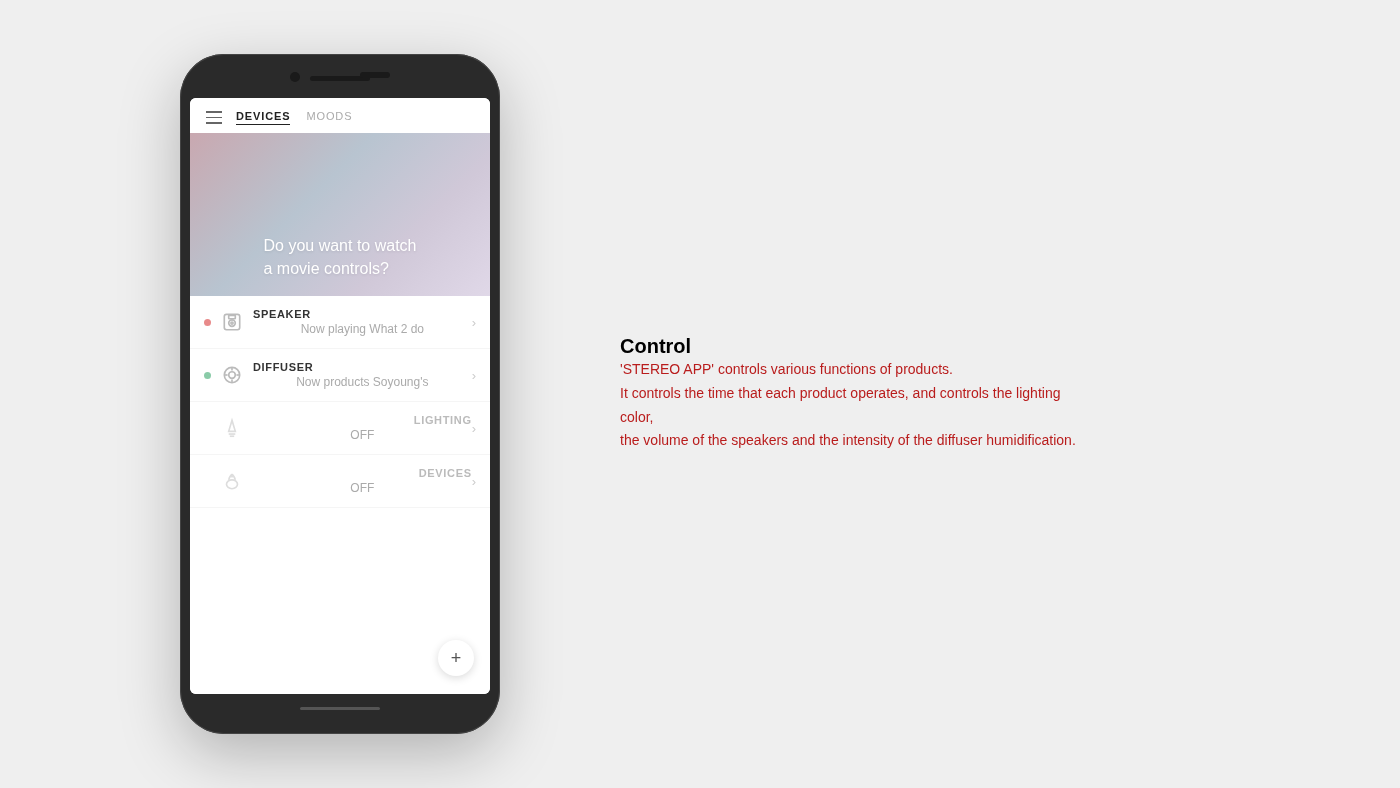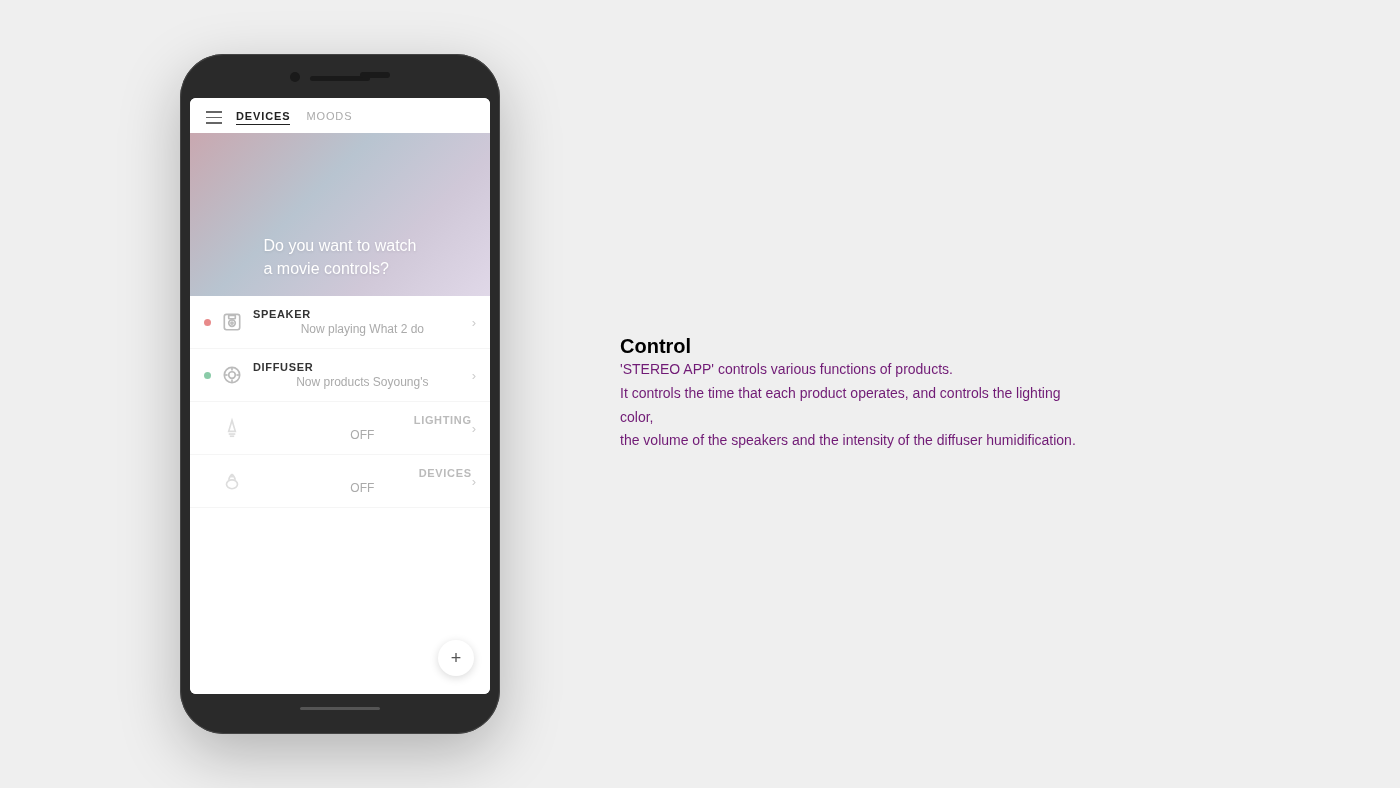--- a/index.html
+++ b/index.html
@@ -283,21 +283,21 @@
     }
 
     .desc-title {
       font-size: 20px;
       font-weight: 700;
       color: #000000;
     }
 
     .desc-body {
       font-size: 14px;
-      color: #701a75;
+      color: #b91c1c;
       line-height: 1.7;
     }
 
     .desc-body p {
       margin-bottom: 0;
     }
   </style>
 </head>
 <body>
 

